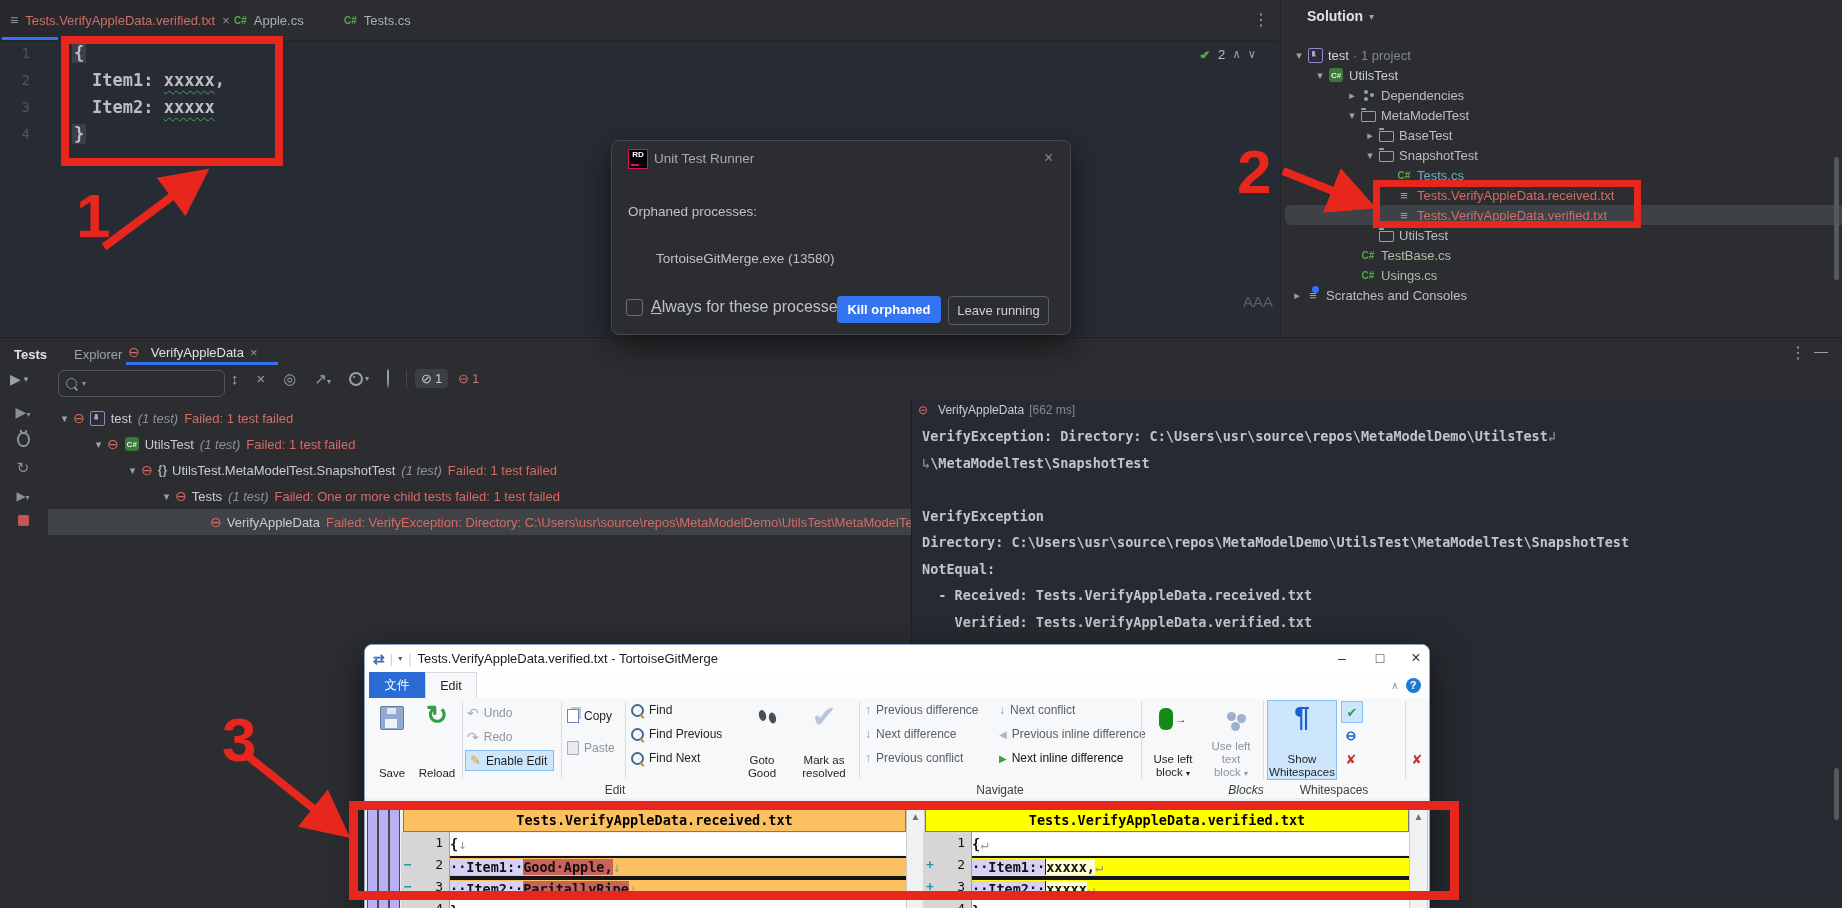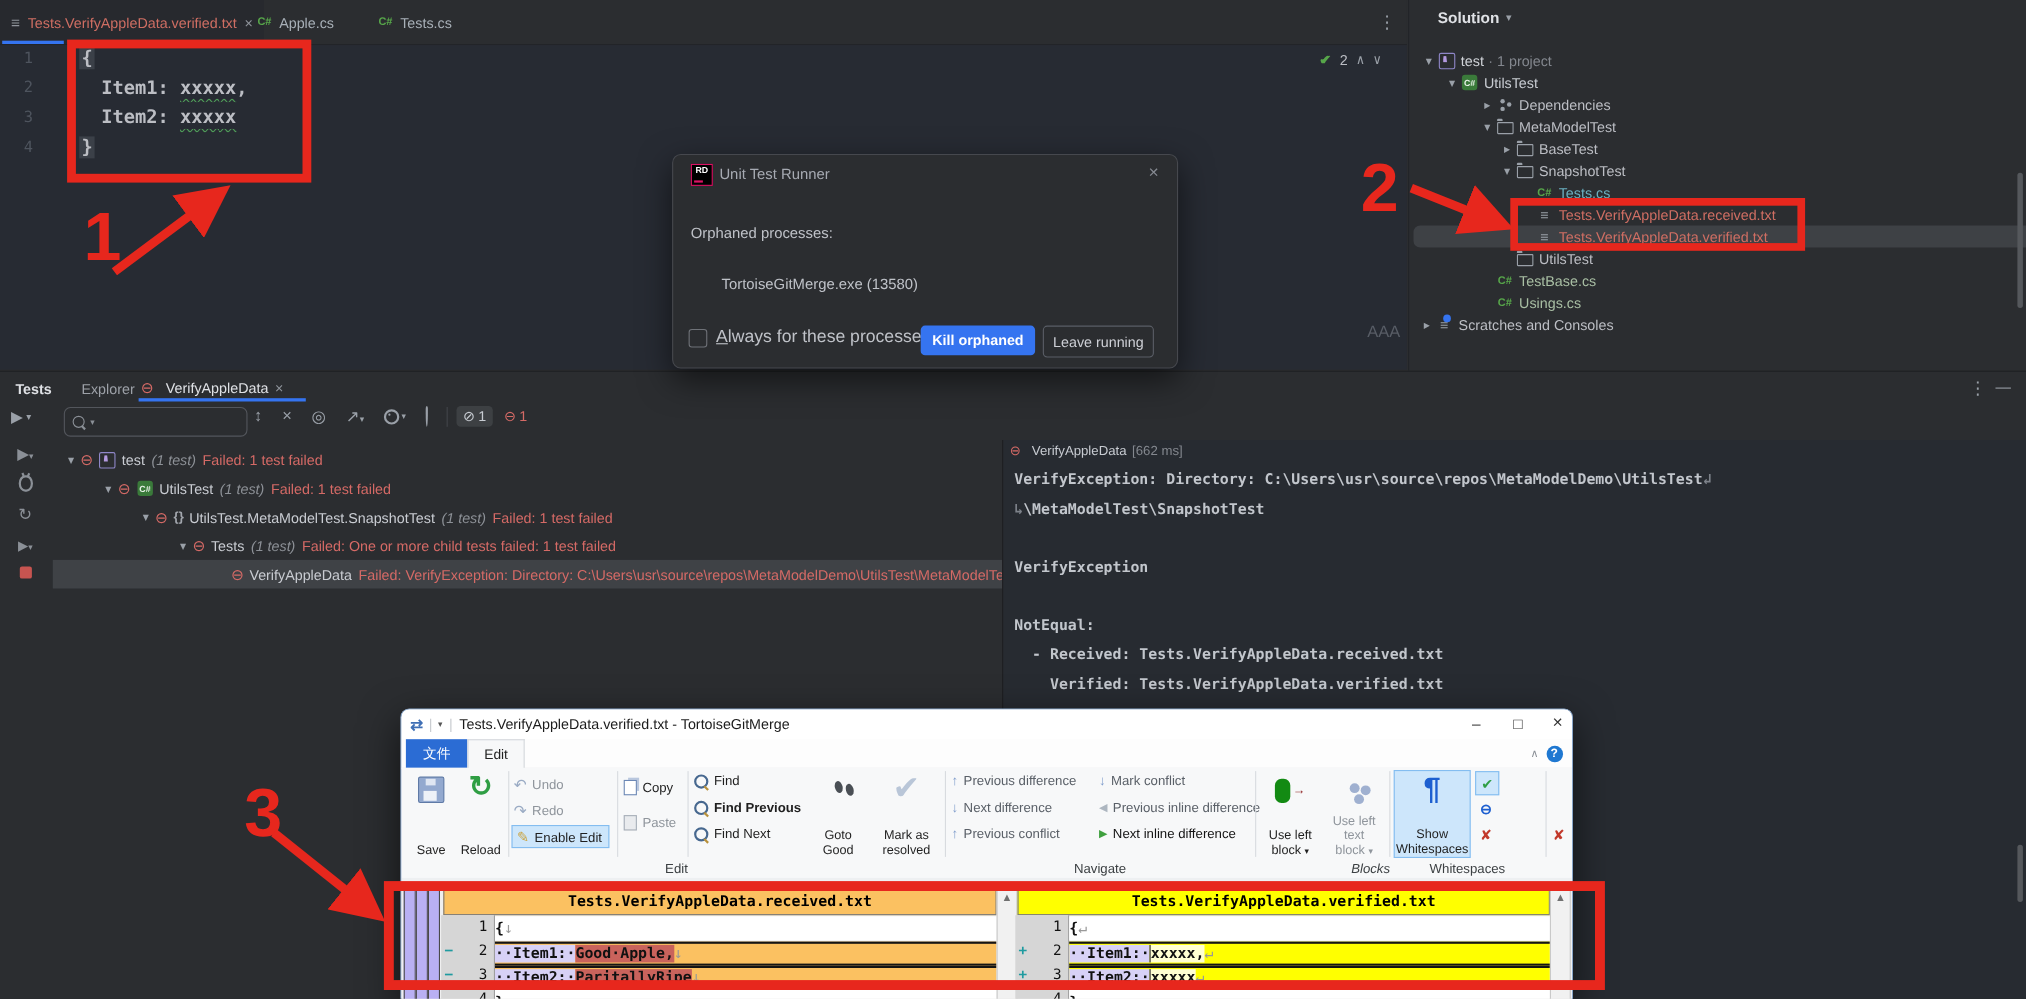--- a/index.html
+++ b/index.html
@@ -363,20 +363,21 @@
 <div class="a outpanel mono">
   <div class="outhead" style="font-family:'Liberation Sans',sans-serif;">
     <span class="failic" style="font-size:12px;">⊖</span>
     <span style="color:#c8ccd2;">VerifyAppleData</span>
     <span style="color:#84888f;">[662 ms]</span>
   </div>
   <div class="oline" style="top:28px;"><span>VerifyException: Directory: C:\Users\usr\source\repos\MetaModelDemo\UtilsTest</span><span class="wrapg">↲</span></div>
   <div class="oline" style="top:55px;"><span class="wrapg">↳</span><span>\MetaModelTest\SnapshotTest</span></div>
   <div class="oline" style="top:81px;"><span></span></div>
   <div class="oline" style="top:108px;"><span>VerifyException</span></div>
+  <div class="oline" style="top:134px;"><span>Directory: C:\Users\usr\source\repos\MetaModelDemo\UtilsTest\MetaModelTest\SnapshotTest</span></div>
   <div class="oline" style="top:161px;"><span>NotEqual:</span></div>
   <div class="oline" style="top:187px;"><span>  - Received: Tests.VerifyAppleData.received.txt</span></div>
   <div class="oline" style="top:214px;"><span>    Verified: Tests.VerifyAppleData.verified.txt</span></div>
   <div class="a scrollthumb" style="left:922px;top:368px;height:52px;"></div>
 </div>
 
 <div class="a dialog">
   <div class="a" style="left:16px;top:8px;">
       <span class="rdlogo">RD</span>
     </div>
@@ -441,21 +442,21 @@
     </div>
   <div class="smrow gray" style="left:202px;top:96px;">
       <span class="pasteic"></span>
       <span>Paste</span>
     </div>
   <div class="rsep" style="left:260px;"></div>
   <div class="smrow" style="left:266px;top:58px;">
       <span class="magic"></span>
       <span>Find</span>
     </div>
-  <div class="smrow" style="left:266px;top:82px;font-weight:bold;">
+  <div class="smrow" style="left:266px;top:82px;">
       <span class="magic"></span>
       <span>Find Previous</span>
     </div>
   <div class="smrow" style="left:266px;top:106px;">
       <span class="magic"></span>
       <span>Find Next</span>
     </div>
   <div class="bigbtn" style="left:372px;width:50px;">
     <span class="footic" style="margin-top:10px;"></span>
     <span class="lbls"><span>Goto</span><br><span>Good</span></span>
@@ -474,21 +475,21 @@
   <div class="smrow navgray" style="left:500px;top:82px;">
       <span style="color:#7d9bcb;font-weight:bold;">↓</span>
       <span>Next difference</span>
     </div>
   <div class="smrow navgray" style="left:500px;top:106px;">
       <span style="color:#7d9bcb;font-weight:bold;">↑</span>
       <span>Previous conflict</span>
     </div>
   <div class="smrow navgray" style="left:634px;top:58px;">
       <span style="color:#7d9bcb;font-weight:bold;">↓</span>
-      <span>Mark conflict</span>
+      <span>Next conflict</span>
     </div>
   <div class="smrow navgray" style="left:634px;top:82px;">
       <span style="color:#adb6c0;font-size:10px;">◀</span>
       <span>Previous inline difference</span>
     </div>
   <div class="smrow" style="left:634px;top:106px;color:#141414;">
       <span style="color:#3fa03f;font-size:10px;">▶</span>
       <span>Next inline difference</span>
     </div>
   <div class="glabel" style="left:494px;width:282px;">Navigate</div>

